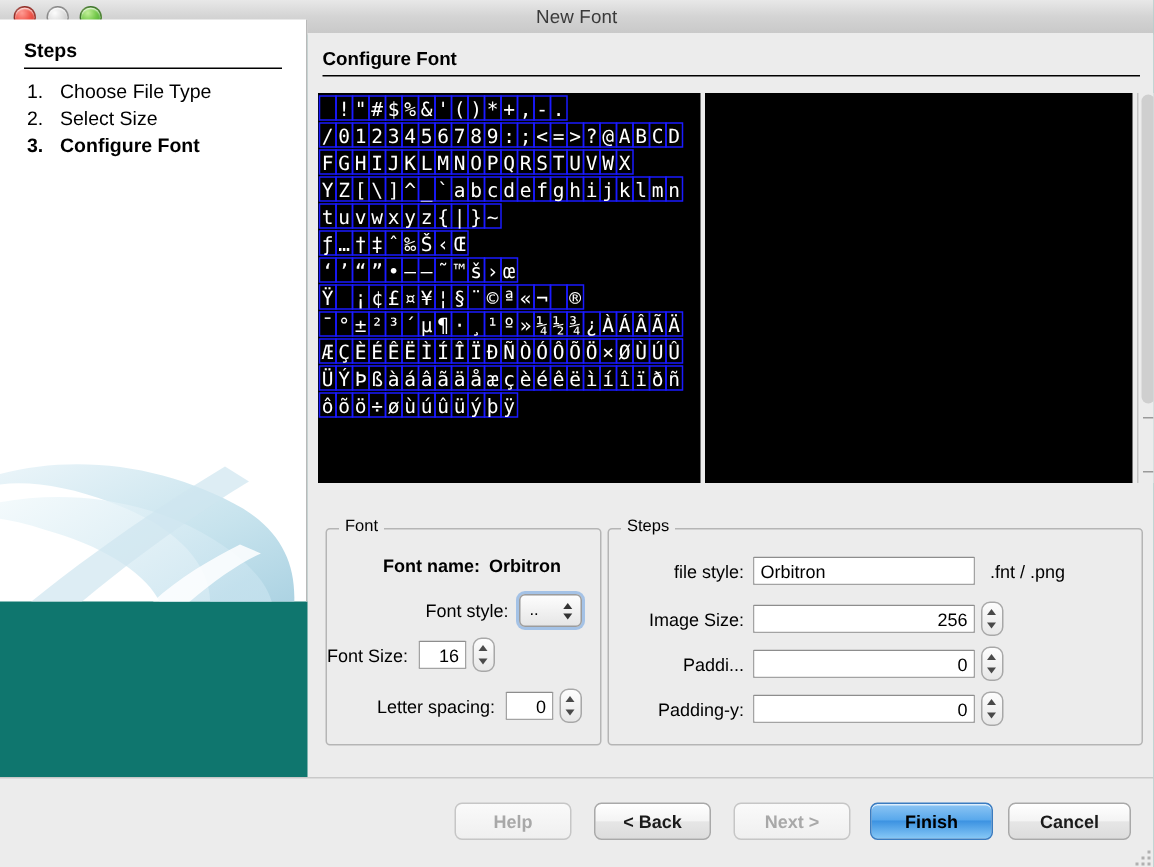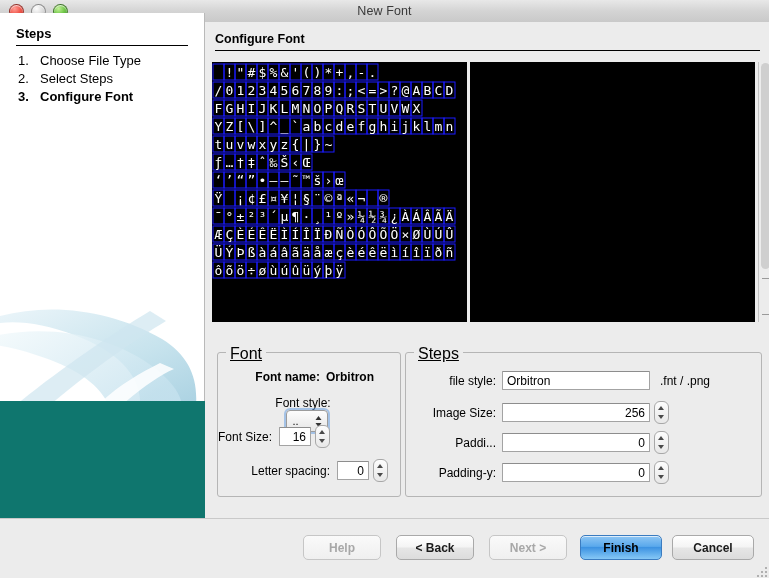--- a/index.html
+++ b/index.html
@@ -53,21 +53,21 @@
     position:absolute;left:546px;top:0;width:13px;height:260px;background:#ececec;
     border-left:1px solid #c3c3c3;
   }
   .scroll-thumb{position:absolute;left:2px;top:1px;width:9px;height:206px;background:#cfcfcf;border-radius:5px;}
   .scroll-arrow{position:absolute;left:3px;width:7px;height:1px;background:#9a9a9a;}
 
   
   .group{position:absolute;border:1px solid #b5b5b5;border-radius:3px;background:transparent;}
   .group > .legend{
     position:absolute;top:-8px;left:8px;background:#ececec;padding:0 4px;
-    font-size:16px;color:#000;text-decoration:underline;
+    font-size:11px;color:#000;
   }
   .g-font{left:12px;top:330px;width:182px;height:143px;}
   .g-image{left:200px;top:330px;width:355px;height:143px;}
 
   .fld{position:absolute;display:flex;align-items:center;}
   .lbl{font-size:12px;color:#000;text-align:right;white-space:nowrap;}
   .val{font-size:12px;color:#000;}
 
   
   .textfield{
@@ -130,21 +130,21 @@
   <div class="sidebar">
     <div class="steps-title">Steps</div>
     <div class="steps-rule"></div>
     <div class="steps-list">
       <div class="step">
         <span class="num">1.</span>
         <span>Choose File Type</span>
       </div>
       <div class="step">
         <span class="num">2.</span>
-        <span>Select Steps</span>
+        <span>Select Size</span>
       </div>
       <div class="step active">
         <span class="num">3.</span>
         <span>Configure Font</span>
       </div>
     </div>
 
     <svg class="swoosh" viewBox="0 0 215 140">
       <defs>
         <linearGradient id="wg1" x1="0" y1="0" x2="1" y2="1">
@@ -588,21 +588,21 @@
     </div>
 
     <div class="group g-font">
       <span class="legend">Font</span>
 
       <div class="fld" style="left:0;top:17px;width:170px;justify-content:flex-end;font-weight:bold;">
         <span class="lbl">Font name:</span>
         <span class="val" style="width:62px;margin-left:6px;text-align:left;">Orbitron</span>
       </div>
 
-      <div class="fld" style="left:0;top:43px;width:170px;justify-content:flex-end;flex-direction:column;">
+      <div class="fld" style="left:0;top:43px;width:170px;justify-content:flex-end;">
         <span class="lbl">Font style:</span>
         <span class="combo" style="margin-left:7px;">
           <span class="ctext">..</span>
           <svg class="carrows" viewBox="0 0 7 15">
             <polygon points="3.5,2 6.5,6 0.5,6" fill="#333"></polygon>
             <polygon points="3.5,13 6.5,9 0.5,9" fill="#333"></polygon>
           </svg>
         </span>
       </div>
 

